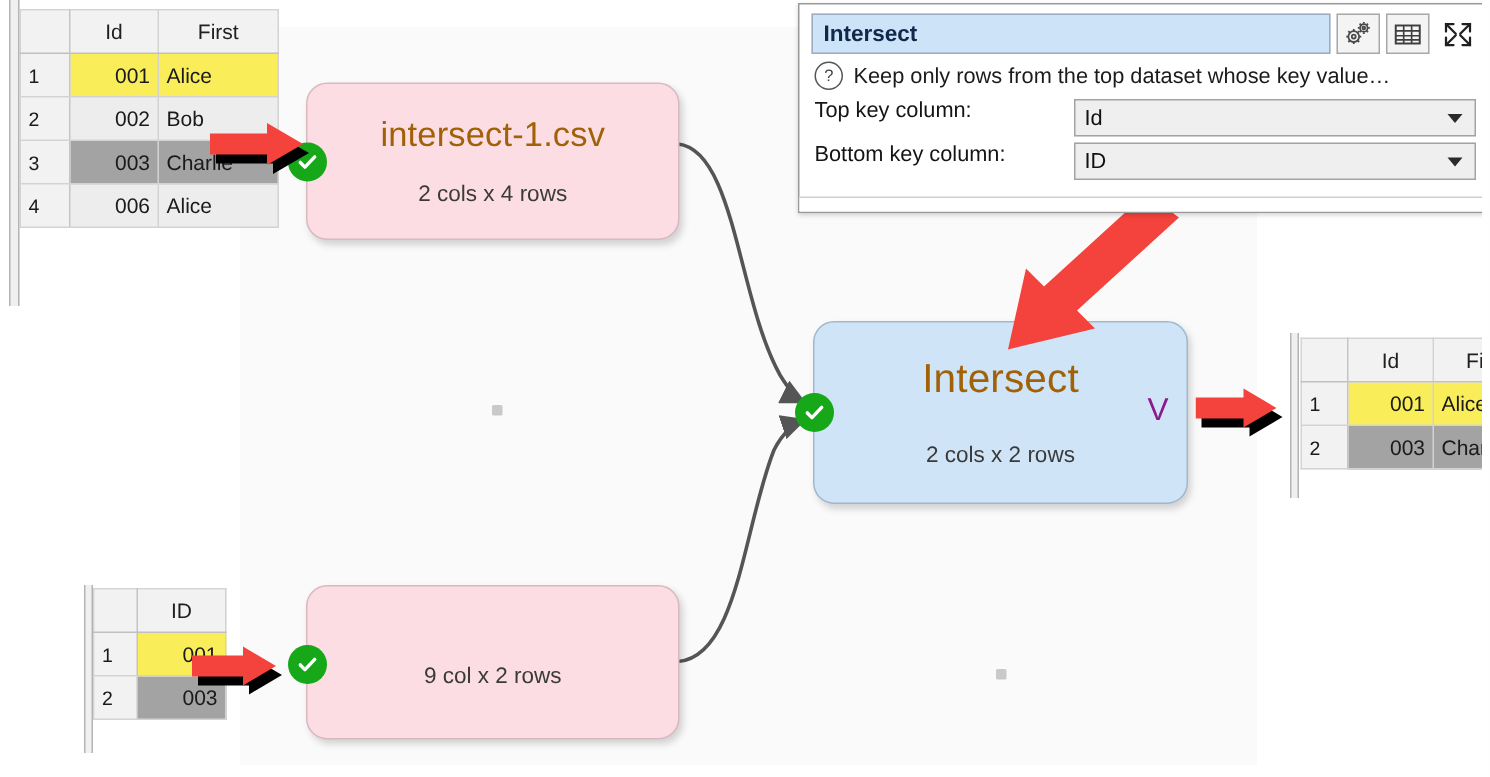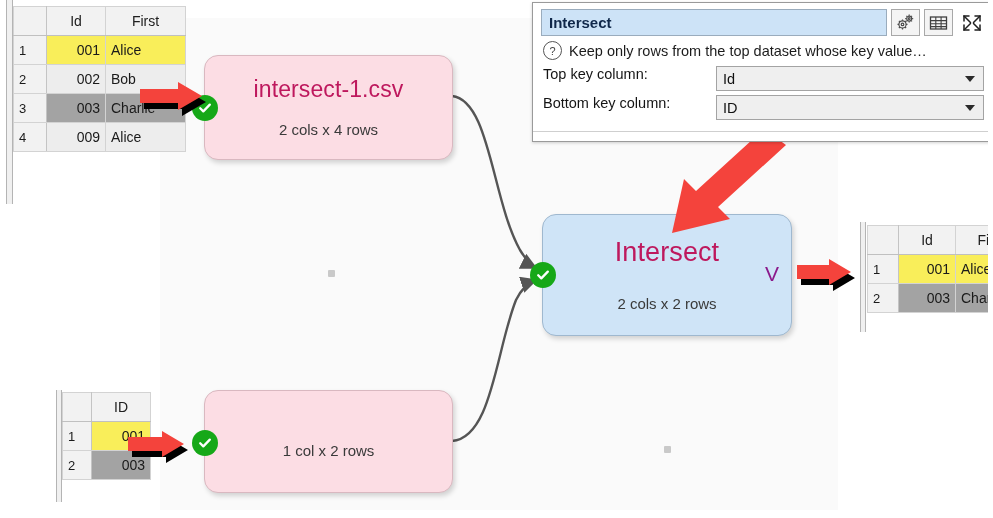--- a/index.html
+++ b/index.html
@@ -112,21 +112,21 @@
     border: 1px solid #d9b8c0;
     box-shadow: 2px 3px 5px rgba(0,0,0,0.16);
   }
   .node.op {
     background: #cfe4f7;
     border: 1px solid #9fb8cf;
     box-shadow: 2px 3px 5px rgba(0,0,0,0.16);
   }
   .node-title {
     font-size: 23px;
-    color: #be185d;
+    color: #a16207;
     letter-spacing: 0.1px;
     line-height: 1.1;
   }
   .node.op .node-title { font-size: 27px; }
   .node-sub {
     font-size: 15px;
     color: #3a3a3a;
     margin-top: 18px;
   }
   .node.op .node-sub { margin-top: 27px; }
@@ -309,21 +309,21 @@
         <td class="num plain">002</td>
         <td class="txt plain">Bob</td>
       </tr>
       <tr>
         <td class="rowhdr">3</td>
         <td class="num purple">003</td>
         <td class="txt purple">Charlie</td>
       </tr>
       <tr>
         <td class="rowhdr">4</td>
-        <td class="num plain">009</td>
+        <td class="num plain">006</td>
         <td class="txt plain">Alice</td>
       </tr>
     </tbody>
       </table>
   </div>
 
   <div class="grid-panel" style="left:50px; top:390px; width:78px; height:112px;">
     <div class="grid-scroll" style="left:6px; width:4px;"></div>
     <table class="grid" style="position:absolute; left:12px; top:2px; width:66px;">
       <tbody>
@@ -370,21 +370,21 @@
     <div class="node-title">intersect-1.csv</div>
     <div class="node-sub">2 cols x 4 rows</div>
     <div class="check">
       <svg width="16" height="16" viewBox="0 0 16 16" aria-hidden="true">
         <path d="M3.2 8.3 L6.3 11.4 L12.8 4.6" fill="none" stroke="#ffffff" stroke-width="2.3" stroke-linecap="round" stroke-linejoin="round"></path>
       </svg>
     </div>
   </div>
 
   <div class="node src" style="left:204px; top:390px; width:249px; height:103px;">
-    <div class="node-sub">1 col x 2 rows</div>
+    <div class="node-sub">9 col x 2 rows</div>
     <div class="check" style="top:52px;">
       <svg width="16" height="16" viewBox="0 0 16 16" aria-hidden="true">
         <path d="M3.2 8.3 L6.3 11.4 L12.8 4.6" fill="none" stroke="#ffffff" stroke-width="2.3" stroke-linecap="round" stroke-linejoin="round"></path>
       </svg>
     </div>
   </div>
 
   <div class="node op" style="left:542px; top:214px; width:250px; height:122px;">
     <div class="node-title">Intersect</div>
     <div class="node-sub">2 cols x 2 rows</div>

